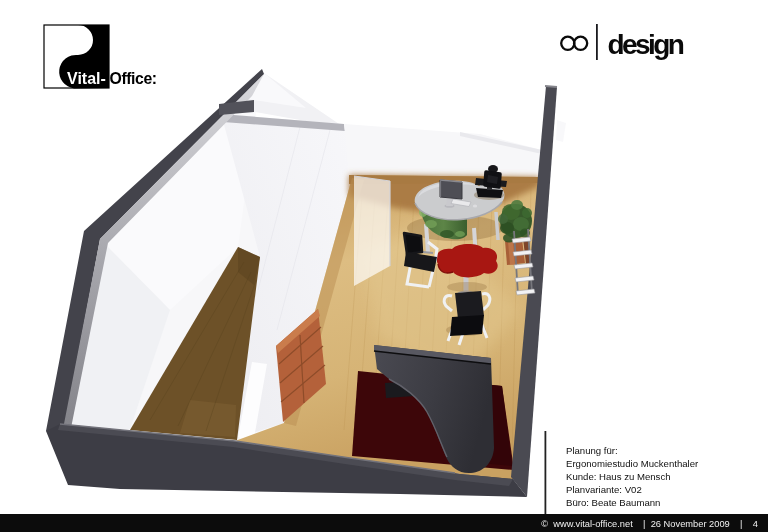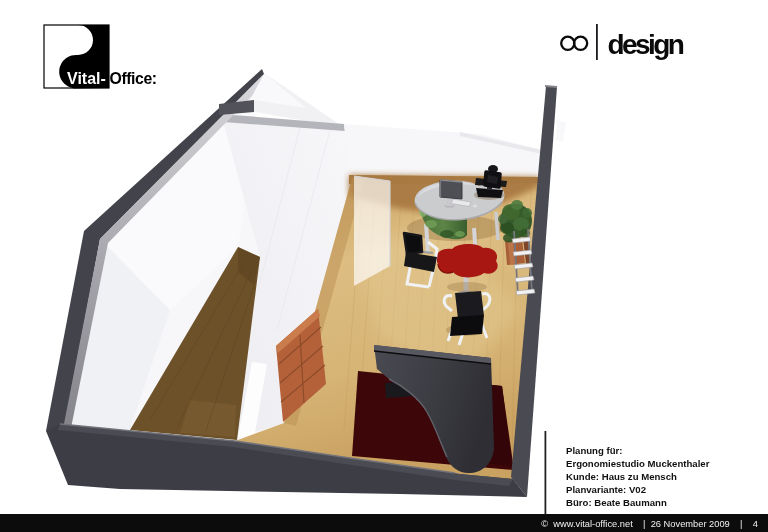--- a/index.html
+++ b/index.html
@@ -288,20 +288,20 @@
 
 <text x="607.5" y="53.5" font-family="Liberation Sans, sans-serif" font-weight="bold" font-size="28" letter-spacing="-2.6" fill="#0a0a0a">design</text>
 
 <rect x="544.5" y="431" width="1.8" height="83" fill="#222222"></rect>
 
 <rect x="0" y="514" width="768" height="18" fill="#0c0c0c"></rect>
 
 <text x="758" y="527" text-anchor="end" font-family="Liberation Sans, sans-serif" font-size="9.3" fill="#f0f0f0">©&nbsp;&nbsp;www.vital-office.net&nbsp;&nbsp;&nbsp;&nbsp;|&nbsp;&nbsp;26&nbsp;November&nbsp;2009&nbsp;&nbsp;&nbsp;&nbsp;|&nbsp;&nbsp;&nbsp;&nbsp;4</text>
 </svg>
 
-<div style="position:absolute;left:566px;top:444px;font-size:9.6px;line-height:13.1px;font-weight:bold;color:#111;">
+<div style="position:absolute;left:566px;top:444px;font-size:9.6px;line-height:13.1px;font-weight:normal;color:#111;">
 Planung für:<br>
 Ergonomiestudio Muckenthaler<br>
 Kunde: Haus zu Mensch<br>
 Planvariante: V02<br>
 Büro: Beate Baumann
 </div>
 </div>
 
 </body></html>

